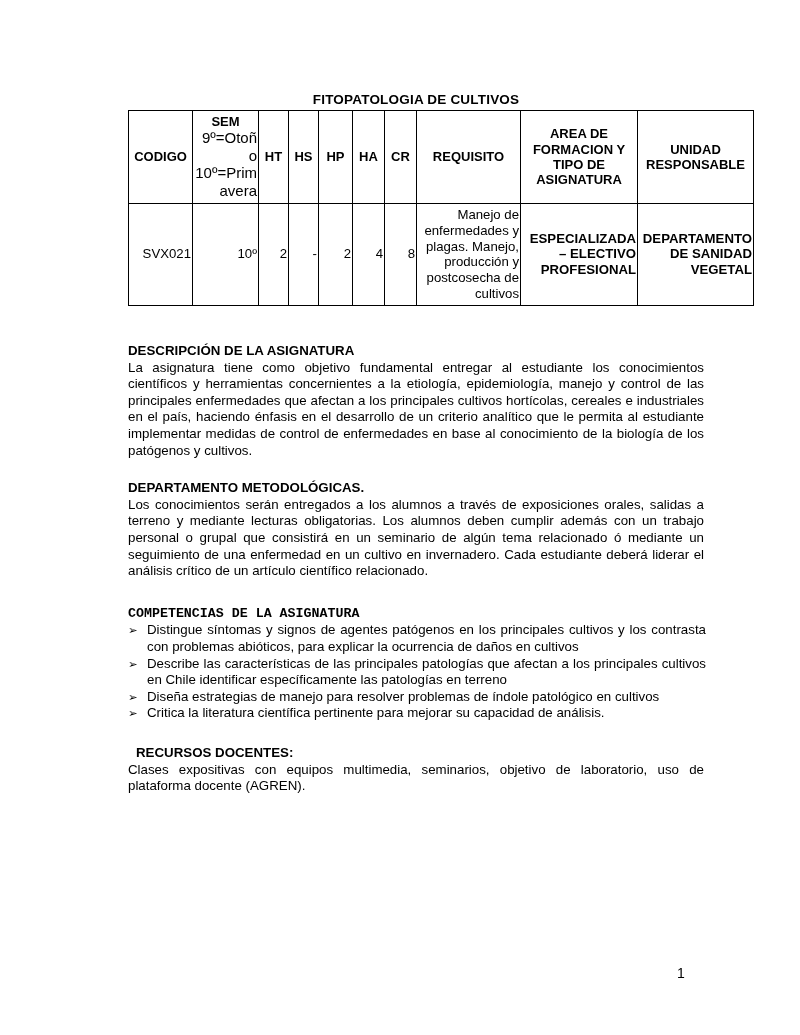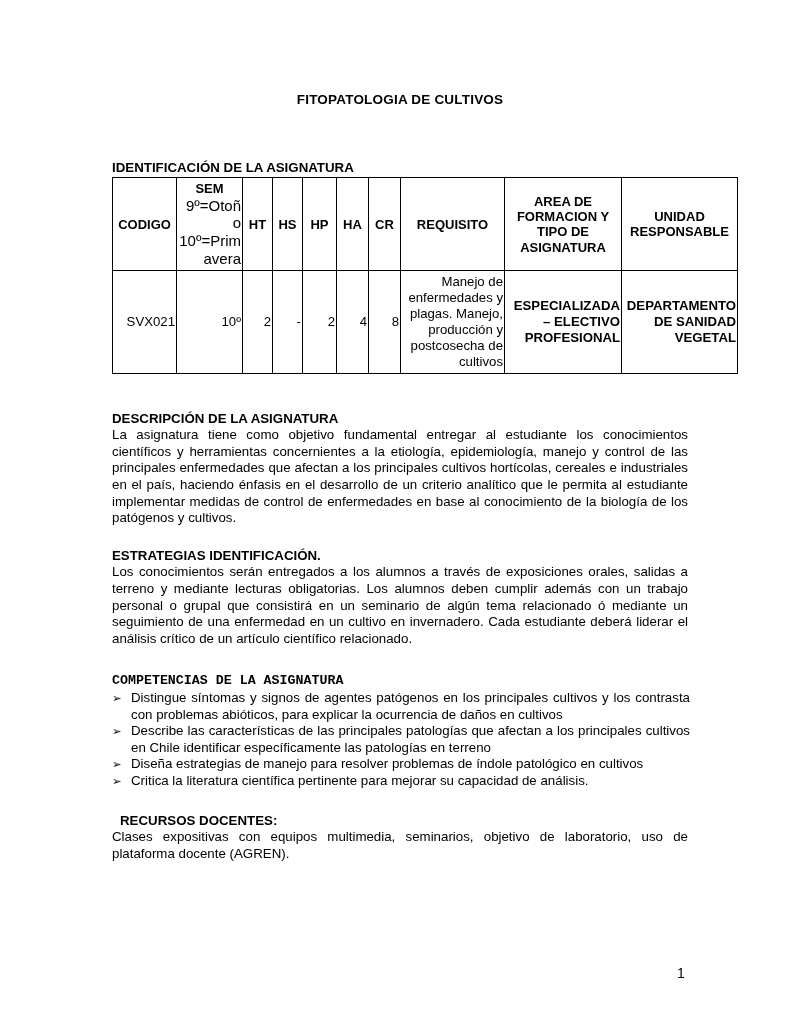--- a/index.html
+++ b/index.html
@@ -8,21 +8,21 @@
     position: relative;
     width: 800px;
     height: 1035px;
     background: #ffffff;
     color: #000000;
     font-family: "Liberation Sans", sans-serif;
     font-size: 13.3px;
     line-height: 1.25;
     overflow: hidden;
   }
-  .content { position: absolute; left: 112px; top: 0; width: 626px; }
+  .content { position: absolute; left: 128px; top: 0; width: 626px; }
 
   .doc-title {
     margin-top: 92px;
     width: 576px;
     text-align: center;
     font-weight: bold;
     font-size: 13.5px;
     letter-spacing: 0.2px;
   }
 
@@ -83,21 +83,20 @@
   }
 </style>
 </head>
 <body>
 
 <div class="page">
   <div class="content">
 
     <div class="doc-title">FITOPATOLOGIA DE CULTIVOS</div>
 
-    <div class="sec-heading h-ident">IDENTIFICACIÓN DE LA ASIGNATURA</div>
 
     <table class="id-table">
       <colgroup>
         <col class="col-codigo">
           <col class="col-sem">
           <col class="col-ht">
           <col class="col-hs">
         <col class="col-hp">
           <col class="col-ha">
           <col class="col-cr">
@@ -132,21 +131,21 @@
         <td class="cell-requisito">Manejo de enfermedades y plagas. Manejo, producción y postcosecha de cultivos</td>
         <td class="cell-area">ESPECIALIZADA – ELECTIVO PROFESIONAL</td>
         <td class="cell-unidad">DEPARTAMENTO DE SANIDAD VEGETAL</td>
       </tr>
     </tbody>
       </table>
 
     <div class="sec-heading h-desc">DESCRIPCIÓN DE LA ASIGNATURA</div>
     <div class="para">La asignatura tiene como objetivo fundamental entregar al estudiante los conocimientos científicos y herramientas concernientes a la etiología, epidemiología,  manejo y control de las principales enfermedades que afectan a los principales cultivos hortícolas, cereales e industriales en el país, haciendo énfasis en el desarrollo de un criterio analítico que le permita al estudiante implementar medidas de control de enfermedades en base al conocimiento de la biología de los patógenos y cultivos.</div>
 
-    <div class="sec-heading h-estr">ESTRATEGIAS IDENTIFICACIÓN.</div>
+    <div class="sec-heading h-estr">DEPARTAMENTO METODOLÓGICAS.</div>
     <div class="para">Los conocimientos serán entregados a los alumnos a través de exposiciones orales, salidas a terreno y mediante lecturas obligatorias.  Los alumnos deben cumplir además con un trabajo personal o grupal que consistirá en un seminario de algún tema relacionado ó mediante un seguimiento de una enfermedad en un cultivo en invernadero. Cada estudiante deberá liderar el análisis crítico de un artículo científico relacionado.</div>
 
     <div class="sec-heading h-comp">COMPETENCIAS DE LA ASIGNATURA</div>
     <div class="bullets">
       <div class="bullet-item">
         <span class="bullet-glyph">➢</span>
         <span class="bullet-text">Distingue síntomas y signos de agentes patógenos en los principales cultivos y los contrasta con problemas abióticos, para explicar la ocurrencia de daños en cultivos</span>
       </div>
       <div class="bullet-item">
         <span class="bullet-glyph">➢</span>

